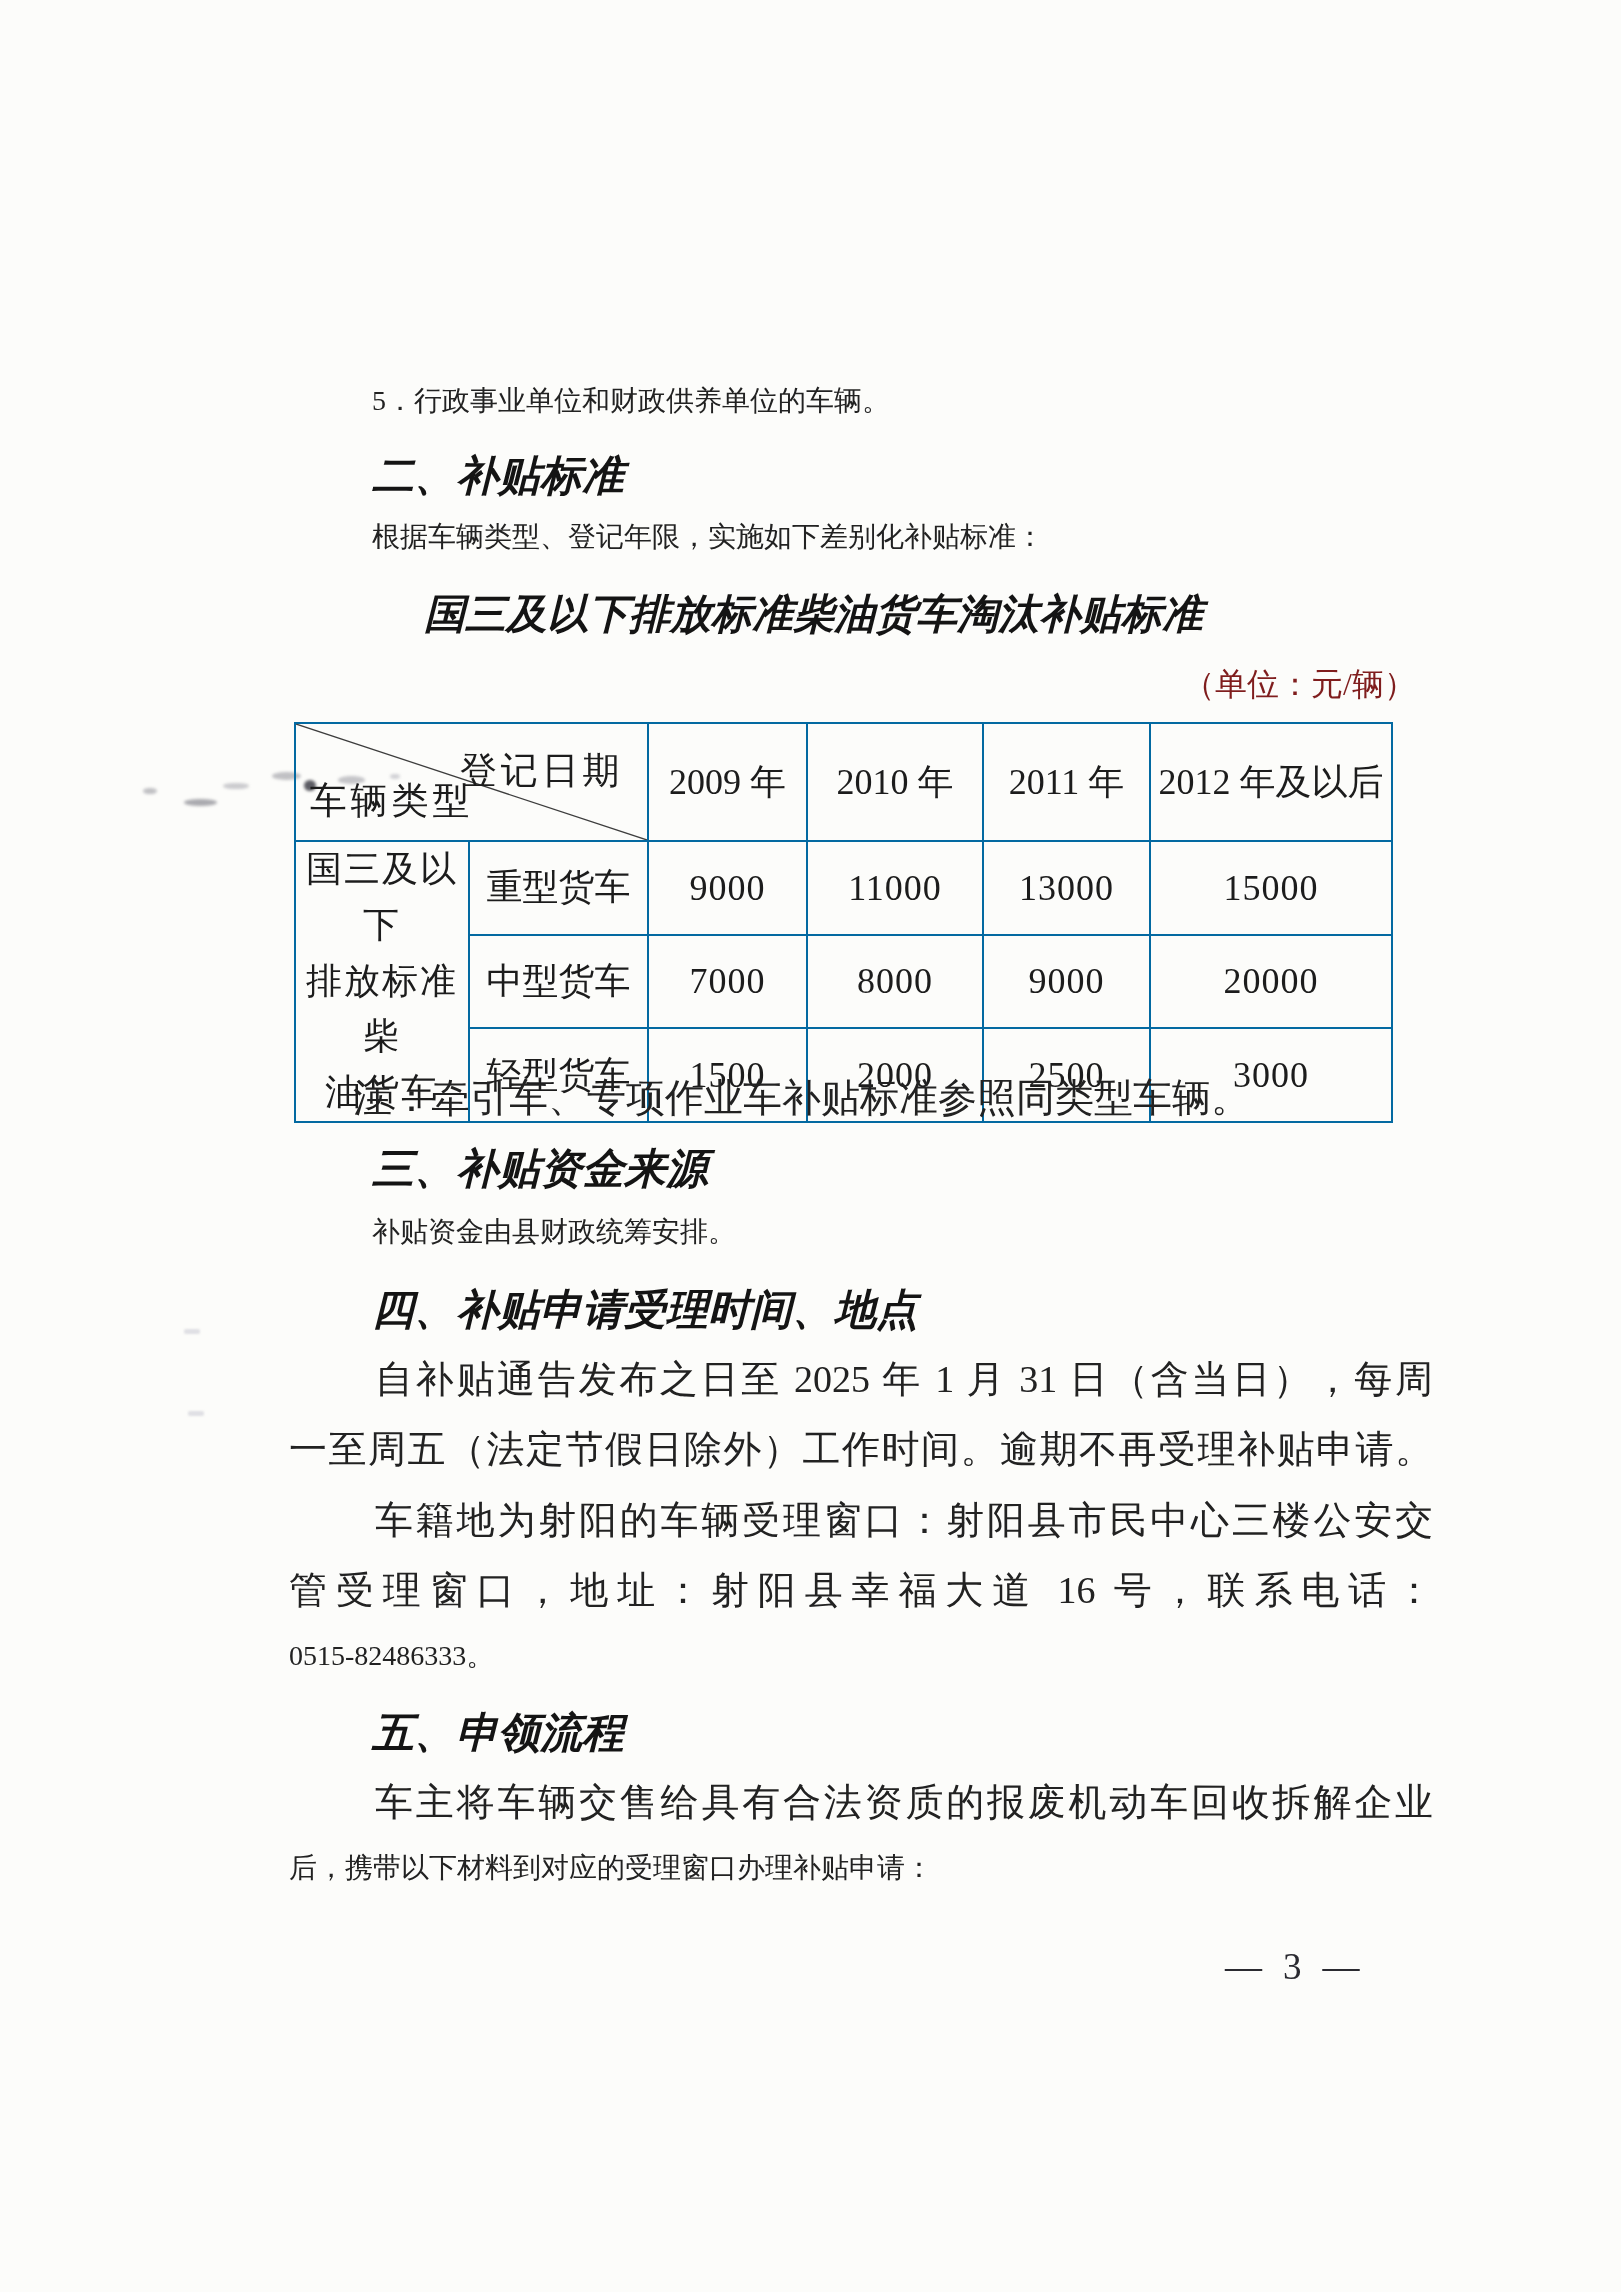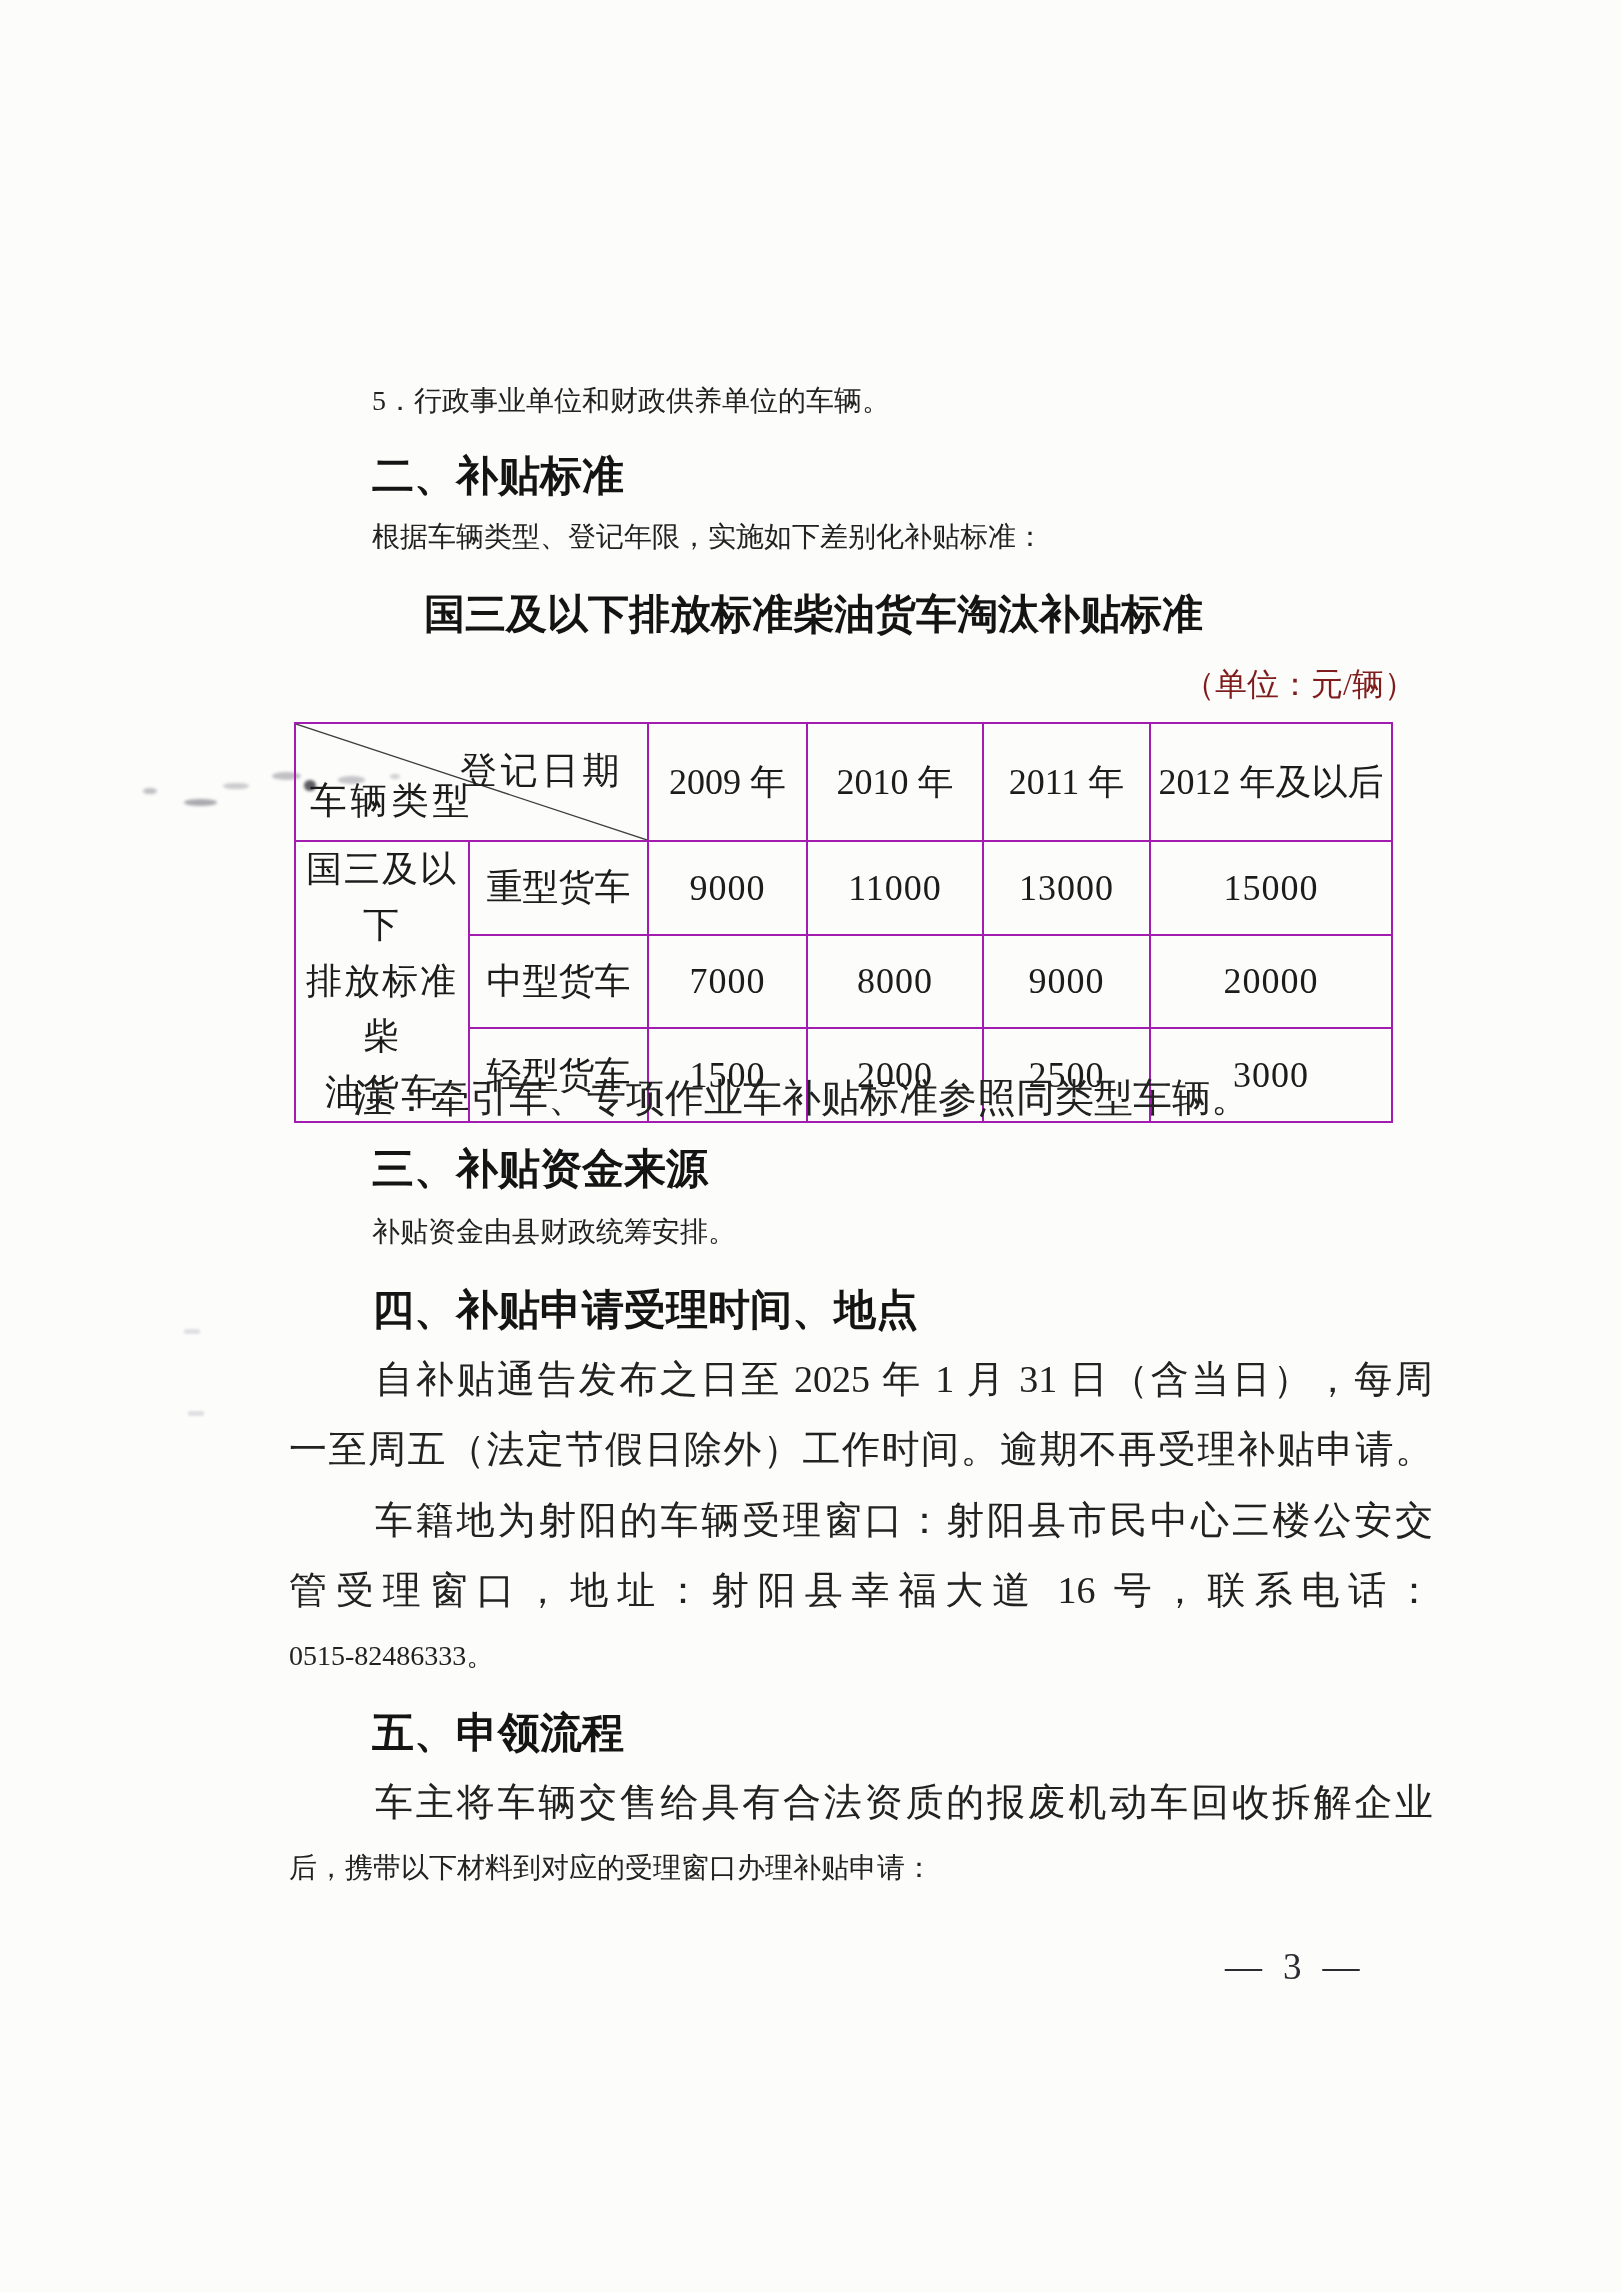--- a/index.html
+++ b/index.html
@@ -16,20 +16,21 @@
     font-size:28px;
     color:#222222;
     line-height:1.2;
     white-space:nowrap;
   }
   .heading {
     font-family:"Liberation Sans", sans-serif;
     font-weight:bold;
     font-size:42px;
     color:#141414;
+    font-style:italic;
   }
   .just {
     white-space:normal;
     left:289px;
     width:1144px;
     font-size:38px;
     text-align:justify;
     text-align-last:justify;
     word-break:keep-all;
   }
@@ -40,21 +41,21 @@
     position:absolute;
     left:294px; top:722px;
     width:1098px; height:328px;
     border-collapse:collapse;
     table-layout:fixed;
     border:2.9px solid #2e2e2e;
     font-family:"Liberation Serif", serif;
     color:#1c1c1c;
   }
   #subsidy-table td {
-    border:2px solid #a21caf;
+    border:2px solid #0369a1;
     text-align:center;
     vertical-align:middle;
     font-size:36px;
     padding:0;
   }
   #subsidy-table td.corner { position:relative; height:116px; }
   .corner-svg { position:absolute; left:0; top:0; width:100%; height:100%; }
   .corner-top-right {
     position:absolute; top:21.6px; right:23.5px;
     font-size:37px; letter-spacing:3.9px;

